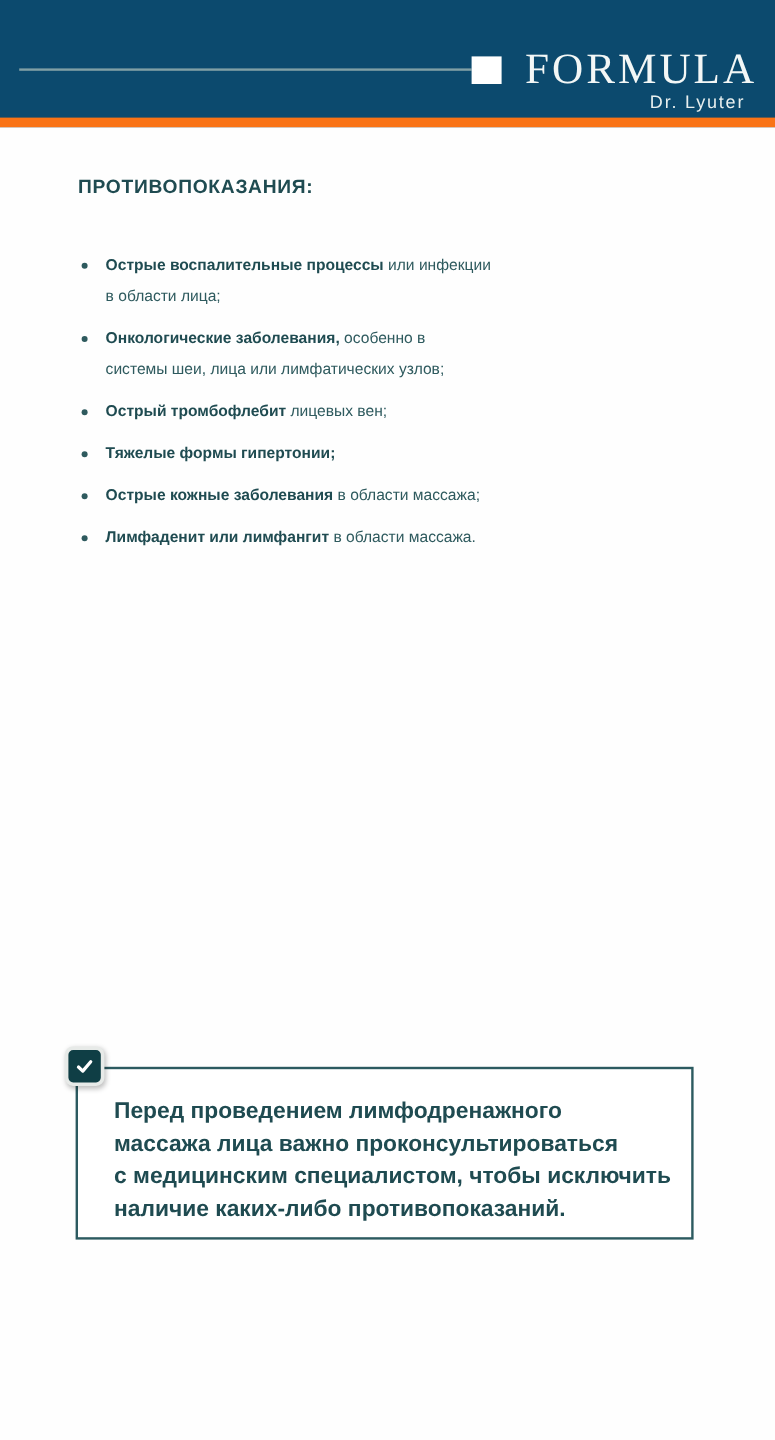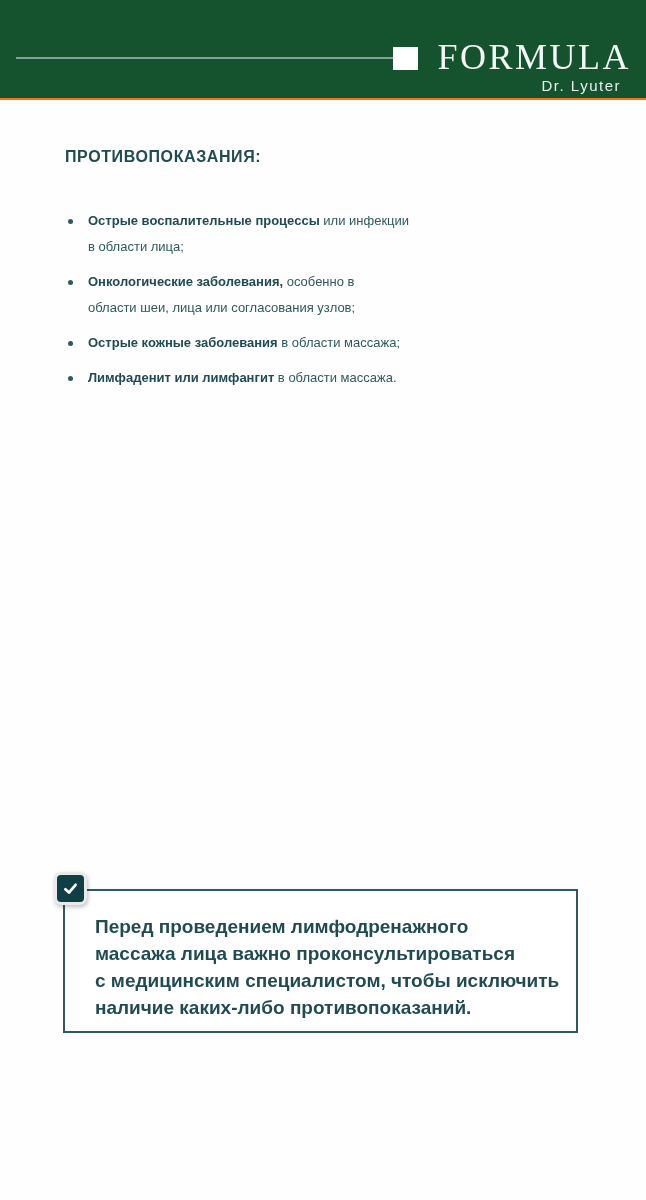--- a/index.html
+++ b/index.html
@@ -10,22 +10,22 @@
     background: #fefefe;
     overflow: hidden;
     font-family: "Liberation Sans", "DejaVu Sans", sans-serif;
   }
 
   
   .brand-bar {
     position: absolute;
     left: 0; top: 0;
     width: 646px; height: 98px;
-    background: #14532d;
-    border-bottom: 2px solid #f97316;
+    background: #0c4a6e;
+    border-bottom: 8px solid #f97316;
   }
   .brand-rule {
     position: absolute;
     left: 16px; top: 57px;
     width: 377px; height: 2px;
     background: #9db5b3;
     opacity: .8;
   }
   .logo-square {
     position: absolute;
@@ -141,21 +141,23 @@
       <div class="logo-sub">Dr. Lyuter</div>
     </div>
   </header>
 
   <h1 class="page-title">ПРОТИВОПОКАЗАНИЯ:</h1>
 
   <ul class="contra-list" id="contra-list">
       <li><b>Острые воспалительные процессы</b><span> или инфекции
 в области лица;</span></li>
       <li><b>Онкологические заболевания,</b><span> особенно в
-области шеи, лица или согласования узлов;</span></li>
+системы шеи, лица или лимфатических узлов;</span></li>
+      <li><b>Острый тромбофлебит</b><span> лицевых вен;</span></li>
+      <li><b>Тяжелые формы гипертонии;</b></li>
       <li><b>Острые кожные заболевания</b><span> в области массажа;</span></li>
       <li><b> Лимфаденит или лимфангит</b><span> в области массажа.</span></li>
     </ul>
 
   <aside class="note-box">
     <div class="check-badge">
       <svg width="17" height="17" viewBox="0 0 20 20" aria-hidden="true">
         <path d="M4 10.8 L8.2 14.8 L16 5.6" fill="none" stroke="#ffffff" stroke-width="3.2" stroke-linecap="round" stroke-linejoin="round"></path>
       </svg>
     </div>

